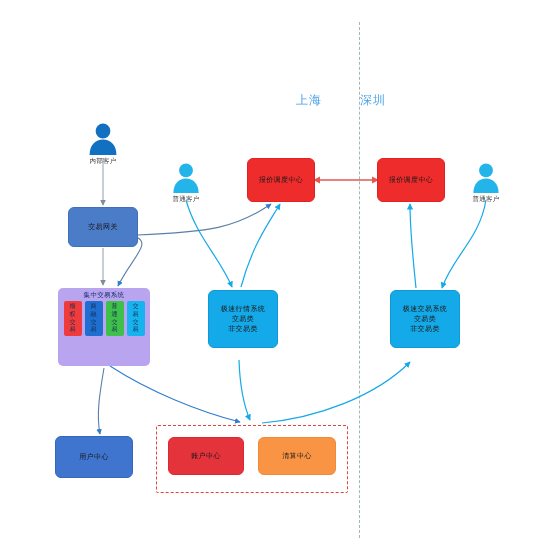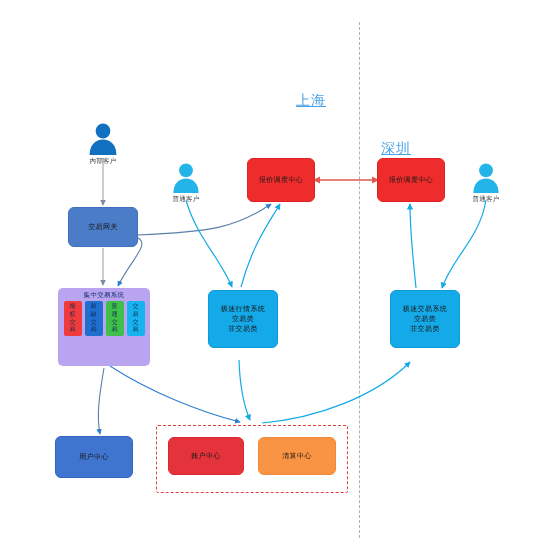--- a/index.html
+++ b/index.html
@@ -12,25 +12,24 @@
   #canvas{position:relative;width:560px;height:560px;}
 
   
   .divider{
     position:absolute;
     border-left:1.5px dashed #9fb8b4;
     top:22px;height:516px;
   }
   .region-label{
     position:absolute;
-    font-size:14px;
+    font-size:12px;
     color:#4aa3e8;
     letter-spacing:1px;
     white-space:nowrap;
-    text-decoration:underline;
   }
 
   
   .node{
     position:absolute;
     box-sizing:border-box;
     border-radius:6px;
     display:flex;
     flex-direction:column;
     align-items:center;
@@ -112,21 +111,21 @@
   
   #wires{position:absolute;left:0;top:0;width:560px;height:560px;pointer-events:none;}
 </style>
 </head>
 <body>
 
 <div id="canvas">
 
   <div class="divider" style="left:359px;"></div>
   <div class="region-label" style="left:296px;top:92px;">上海</div>
-  <div class="region-label" style="left:381px;top:92px;margin-top:48px;">深圳</div>
+  <div class="region-label" style="left:360px;top:92px;">深圳</div>
 
   <svg id="wires" viewBox="0 0 560 560">
     <defs>
       <marker id="ahGray" markerWidth="7" markerHeight="7" refX="4.6" refY="3" orient="auto">
         <path d="M0,0.4 L5.2,3 L0,5.6 z" fill="#7f8c9b"></path>
       </marker>
       <marker id="ahBlue" markerWidth="7" markerHeight="7" refX="4.6" refY="3" orient="auto">
         <path d="M0,0.4 L5.2,3 L0,5.6 z" fill="#2f7fd0"></path>
       </marker>
       <marker id="ahCyan" markerWidth="7" markerHeight="7" refX="4.6" refY="3" orient="auto">

